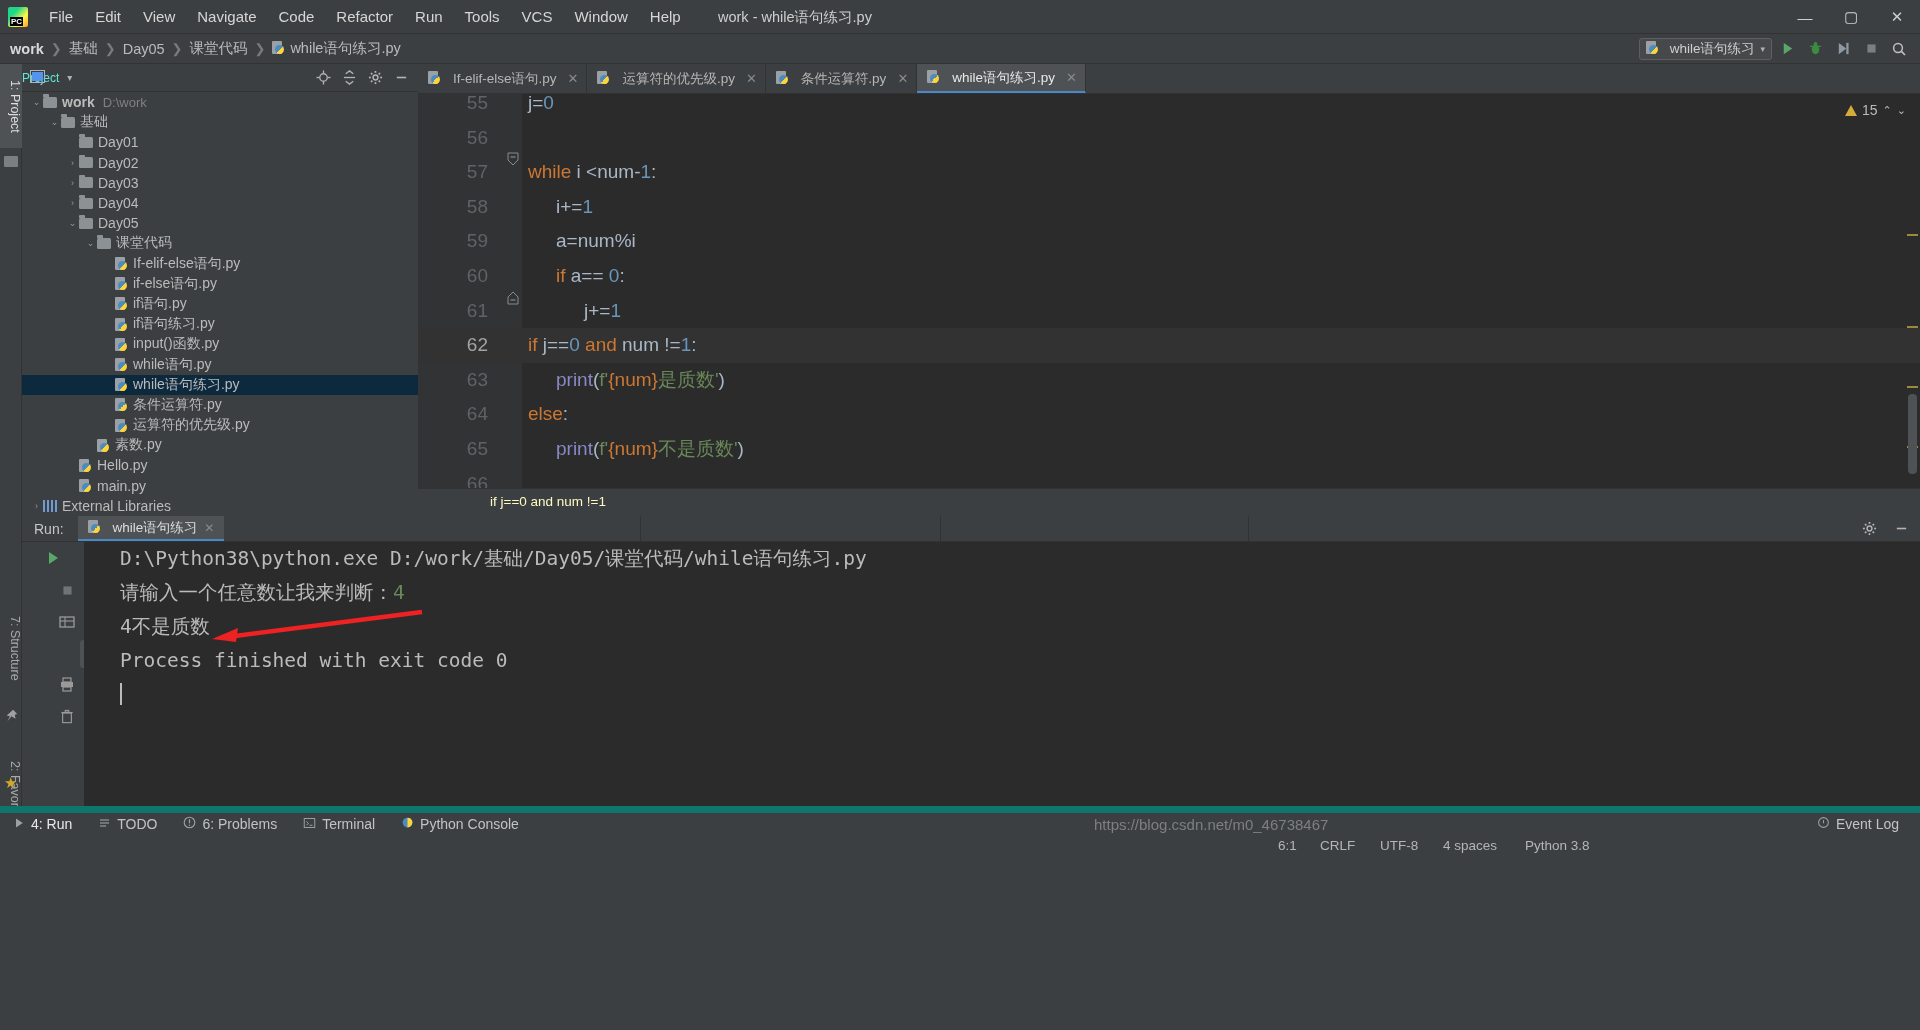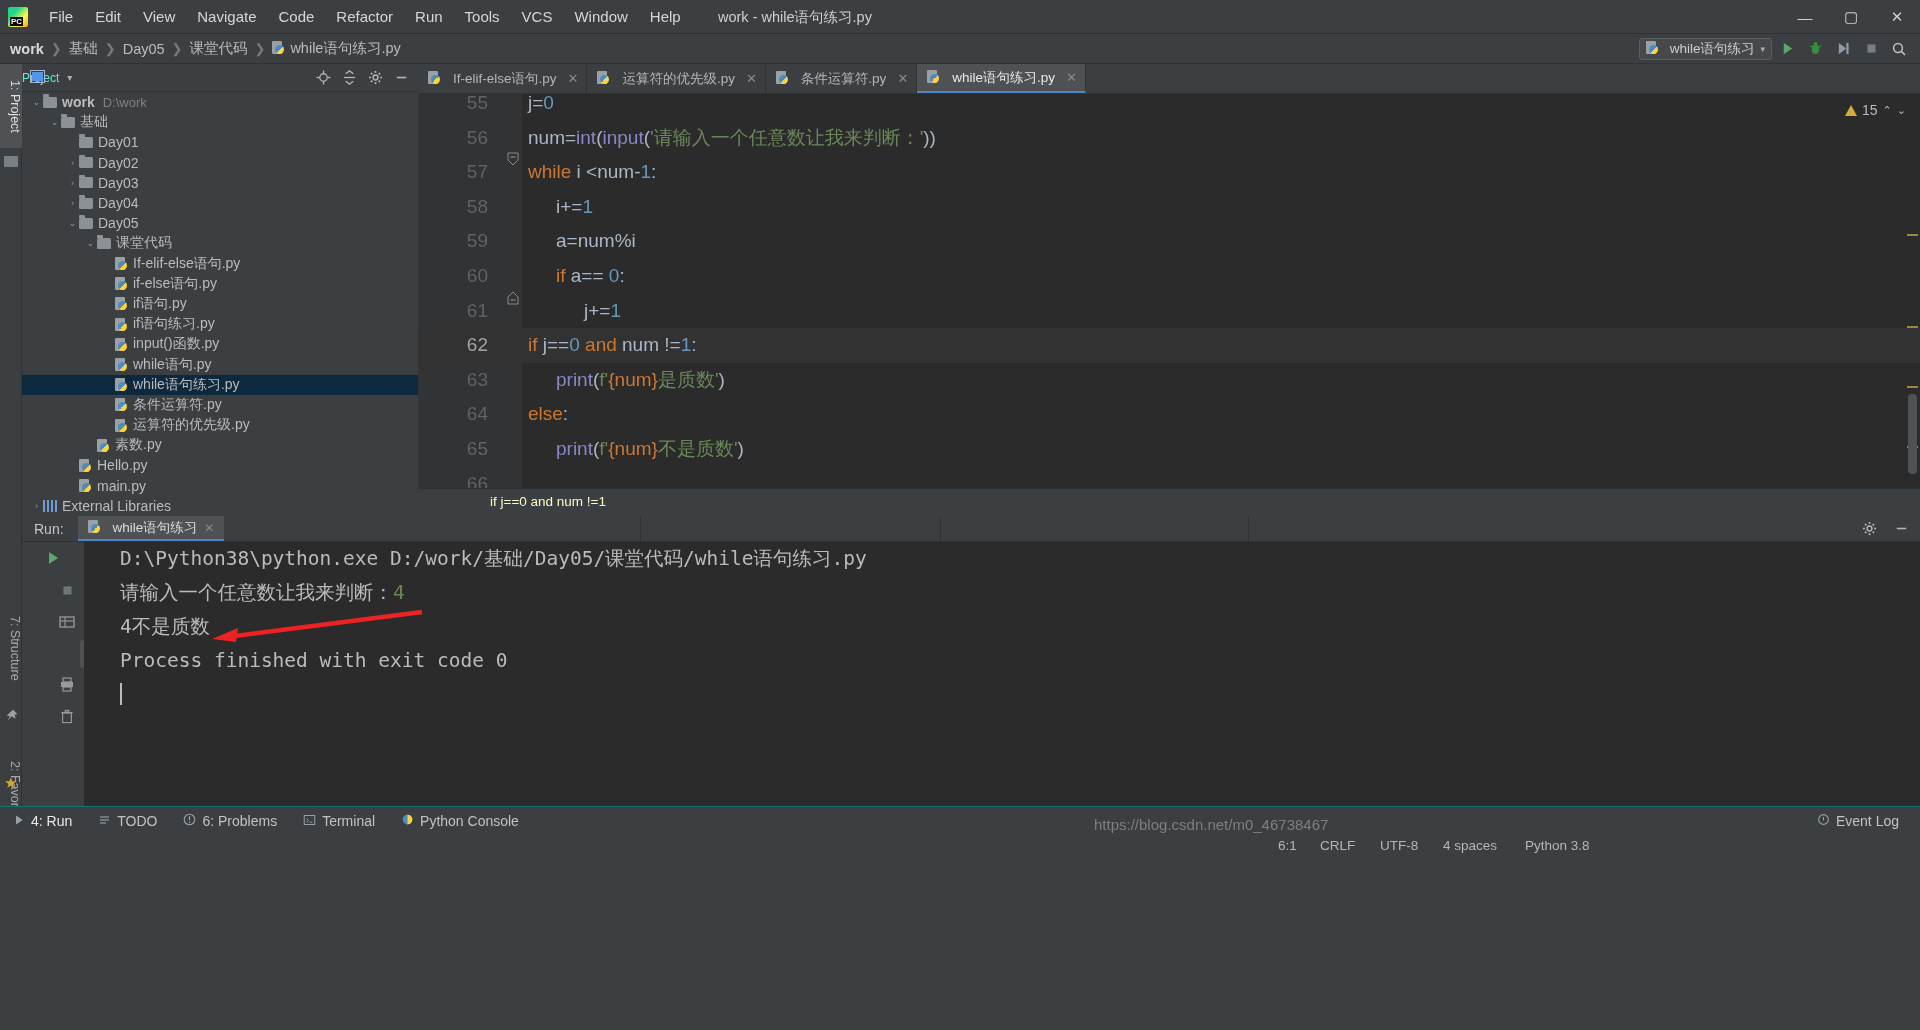--- a/index.html
+++ b/index.html
@@ -132,21 +132,21 @@
     font-family:"DejaVu Sans Mono","Liberation Mono",monospace; font-size:19.5px; color:#bbbbbb;
     padding:0 0 0 36px; line-height:34px; }
   .green { color:#6a8759; }
   .caret { display:inline-block; width:2px; height:22px; background:#bbbbbb; vertical-align:-4px; }
 
   
   .annot { position:absolute; left:210px; top:608px; width:215px; height:40px; }
 
   
   .bottombar { position:absolute; left:0; top:806px; width:1920px; height:28px; background:#3c3f41;
-    border-top:1px solid #0f766e; display:flex; align-items:center; }
+    border-top:7px solid #0f766e; display:flex; align-items:center; }
   .bbitem { display:flex; align-items:center; gap:6px; font-size:14px; color:#c2c2c2;
     padding:0 13px; height:28px; }
   .bbitem.sel { color:#e8e8e8; }
   .statusbar { position:absolute; left:0; top:834px; width:1920px; height:26px; background:#3c3f41; }
   .stat { position:absolute; font-size:13.5px; color:#b5b5b5; top:4px; }
   .watermark { position:absolute; left:1094px; top:816px; font-size:15px; color:#7d7f80;
     font-family:"Liberation Sans",sans-serif; }
   .leftbot { position:absolute; left:0; top:806px; width:22px; height:224px; background:#3c3f41; }
 </style>
 </head>
@@ -420,21 +420,20 @@
       </div>
     </div>
 
   <div class="editor">
     <div class="gutter"></div>
     <div class="annobar"></div>
     <div class="codearea" id="code-root">
         <div class="lnum" style="top: -8px;">55</div>
         <div class="ln code" style="top: -8px; left: 110px;"><span class="id">j</span><span class="id">=</span><span class="num">0</span></div>
         <div class="lnum" style="top: 26.6px;">56</div>
-        <div class="ln code" style="top: 26.6px; left: 110px;"><span class="id">num</span><span class="id">=</span><span class="fn">int</span><span class="id">(</span><span class="fn">input</span><span class="id">(</span><span class="str">'请输入一个任意数让我来判断：'</span><span class="id">))</span></div>
         <div class="lnum" style="top: 61.2px;">57</div>
         <div class="ln code" style="top: 61.2px; left: 110px;"><span class="kw">while</span><span class="id"> i &lt;</span><span class="id">num</span><span class="id">-</span><span class="num">1</span><span class="id">:</span></div>
         <div class="lnum" style="top: 95.8px;">58</div>
         <div class="ln code" style="top: 95.8px; left: 138px;"><span class="id">i</span><span class="id">+=</span><span class="num">1</span></div>
         <div class="lnum" style="top: 130.4px;">59</div>
         <div class="ln code" style="top: 130.4px; left: 138px;"><span class="id">a</span><span class="id">=</span><span class="id">num</span><span class="id">%</span><span class="id">i</span></div>
         <div class="lnum" style="top: 165px;">60</div>
         <div class="ln code" style="top: 165px; left: 138px;"><span class="kw">if</span><span class="id"> a== </span><span class="num">0</span><span class="id">:</span></div>
         <div class="lnum" style="top: 199.6px;">61</div>
         <div class="ln code" style="top: 199.6px; left: 166px;"><span class="id">j</span><span class="id">+=</span><span class="num">1</span></div>

